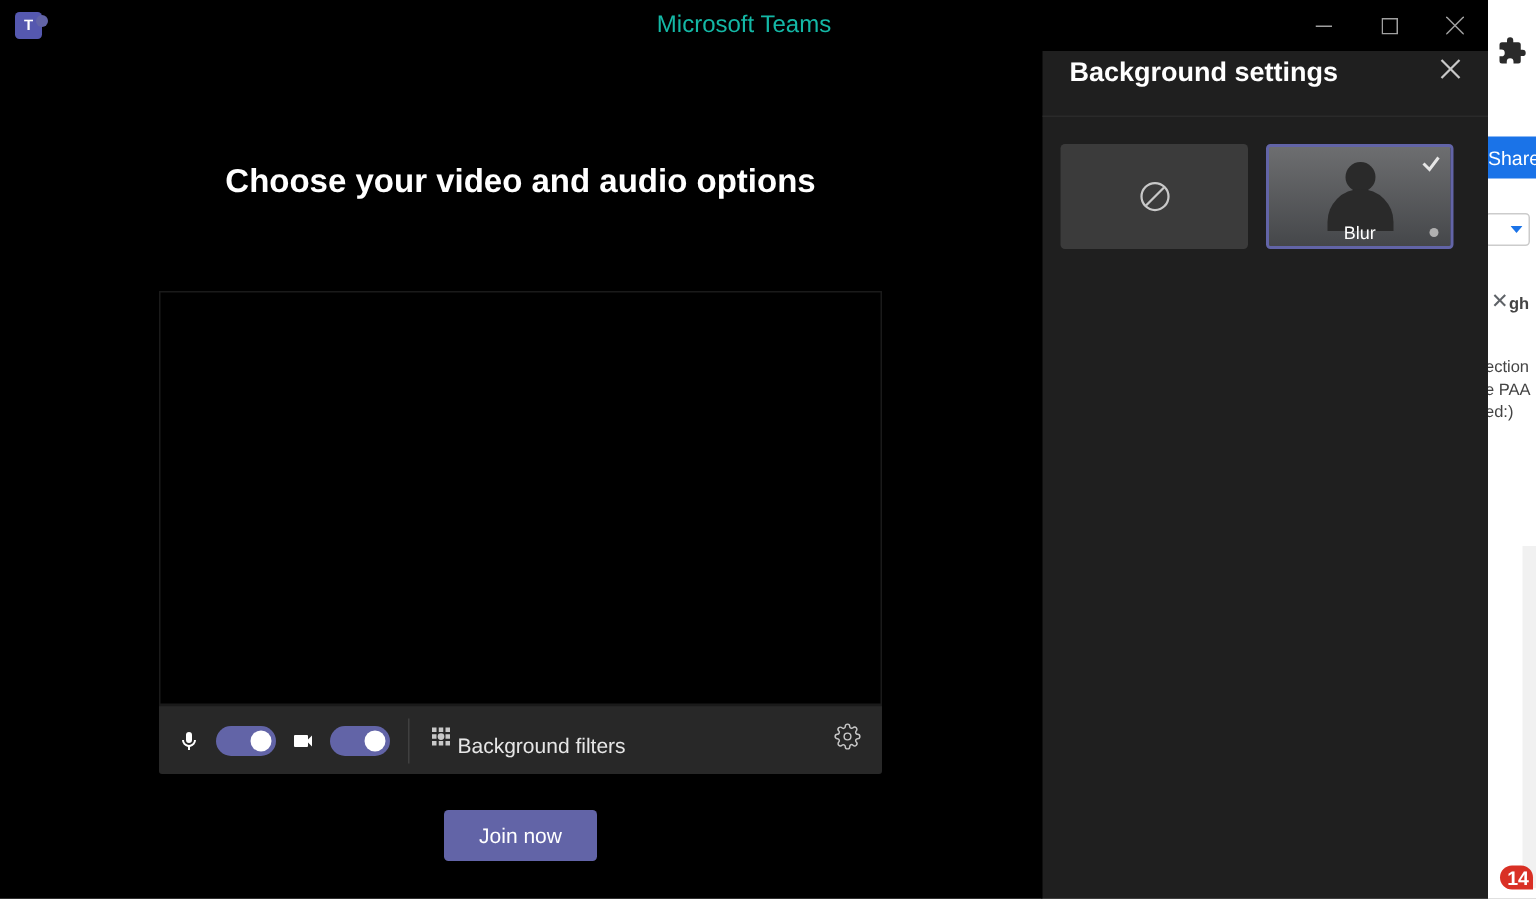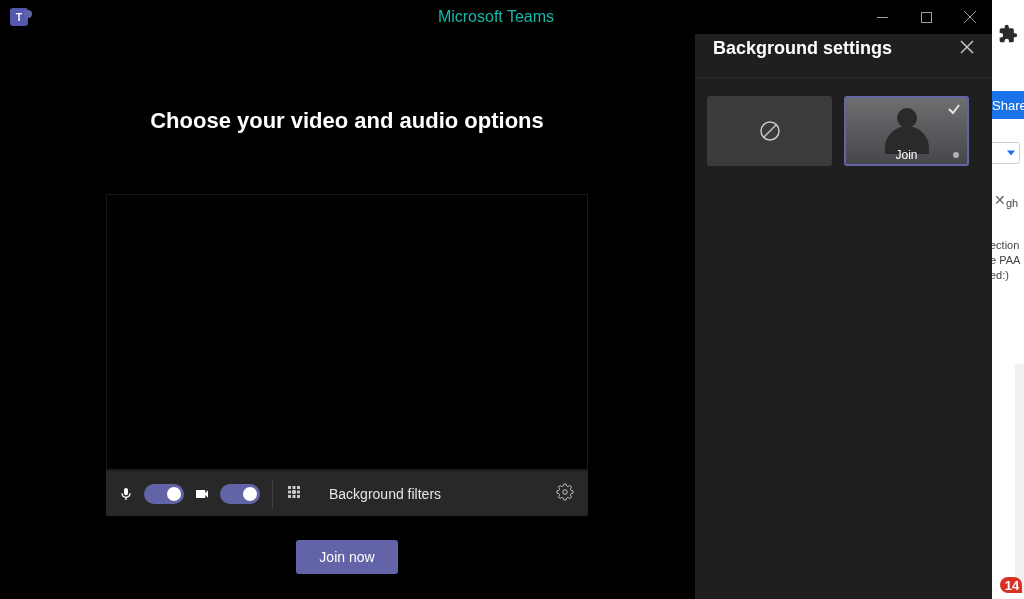--- a/index.html
+++ b/index.html
@@ -55,21 +55,21 @@
   .toolbar .ticon { color:#fff; display:flex; align-items:center; justify-content:center;}
   .toolbar .ticon svg{ width:16px; height:16px; fill:#fff;}
   .toggle {
     width:40px; height:20px; background:#6264a7; border-radius:10px;
     position:relative; cursor:pointer;
   }
   .toggle .knob{
     width:14px; height:14px; background:#fff; border-radius:50%;
     position:absolute; top:3px; right:3px;
   }
-  .filters { display:flex; align-items:center; gap:26px; padding-left:12px; flex:1;}
+  .filters { display:flex; align-items:flex-end; gap:2px; padding-left:12px; flex:1;}
   .filters .label{ color:#e6e6e6; font-size:14px;}
   .filters .iconwrap svg{ width:18px; height:18px; fill:#c8c8c8;}
   .gearwrap { margin-left:auto; padding-right:14px;}
   .gearwrap svg{ width:18px; height:18px; stroke:#c8c8c8; fill:none; stroke-width:1.3;}
   .action-row{
     margin-top:24px; display:flex; gap:10px;
   }
   .btn {
     height:34px; padding:0 22px; border-radius:3px; font-size:14px;
     display:flex; align-items:center; justify-content:center; cursor:pointer;
@@ -170,21 +170,21 @@
   </div>
   <div class="share">
       <span>Share</span>
     </div>
   <div class="dd">
     <svg viewBox="0 0 10 10">
         <path d="M0 2 L5 8 L10 2 Z"></path>
       </svg>
   </div>
   <div class="xmark">✕</div>
-  <div class="frag" style="top:196px; left:14px;">gh</div>
+  <div class="frag" style="top:196px; left:14px;font-weight:bold;">gh</div>
   <div class="frag" style="top:238px; left:-2px;">ection</div>
   <div class="frag" style="top:253px; left:-2px;">e PAA</div>
   <div class="frag" style="top:268px; left:-2px;">ed:)</div>
   <div class="scrollhint"></div>
   <div class="badge">14</div>
 </div>
 
 <div class="app">
   <div class="titlebar">
     <div class="app-icon">T</div>
@@ -276,19 +276,19 @@
         <div class="tile blur">
           <div class="silhouette">
             <div class="head"></div>
               <div class="body"></div>
           </div>
           <div class="check">
             <svg viewBox="0 0 14 14">
                 <polyline points="2,7 6,11 12,3"></polyline>
               </svg>
           </div>
-          <div class="caption">Join</div>
+          <div class="caption">Blur</div>
           <div class="dot"></div>
         </div>
       </div>
     </div>
   </div>
 </div>
 
 </body></html>

